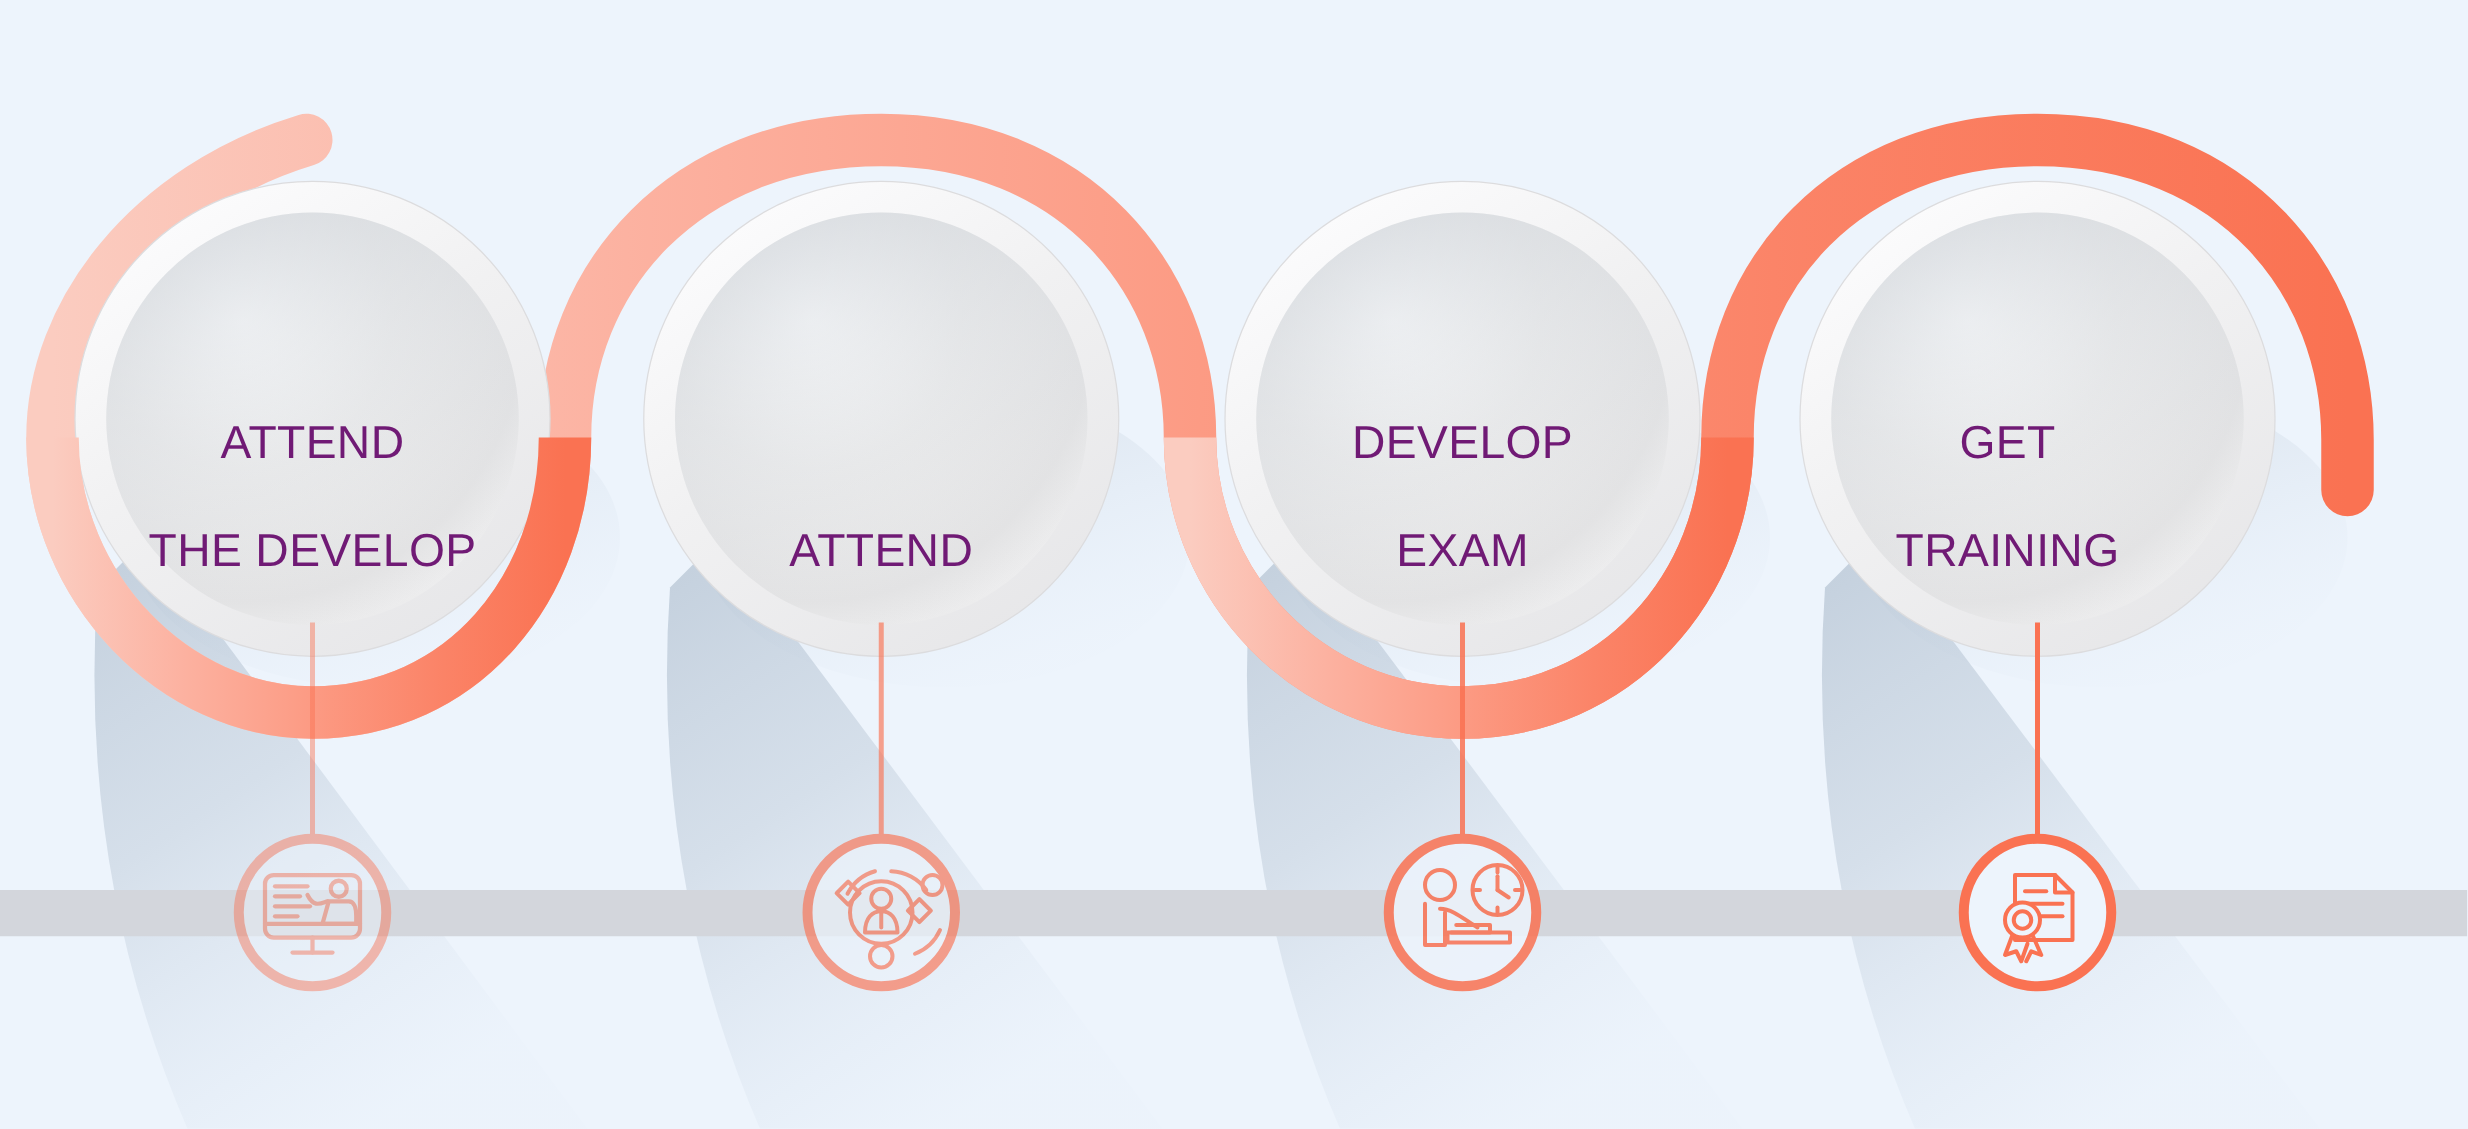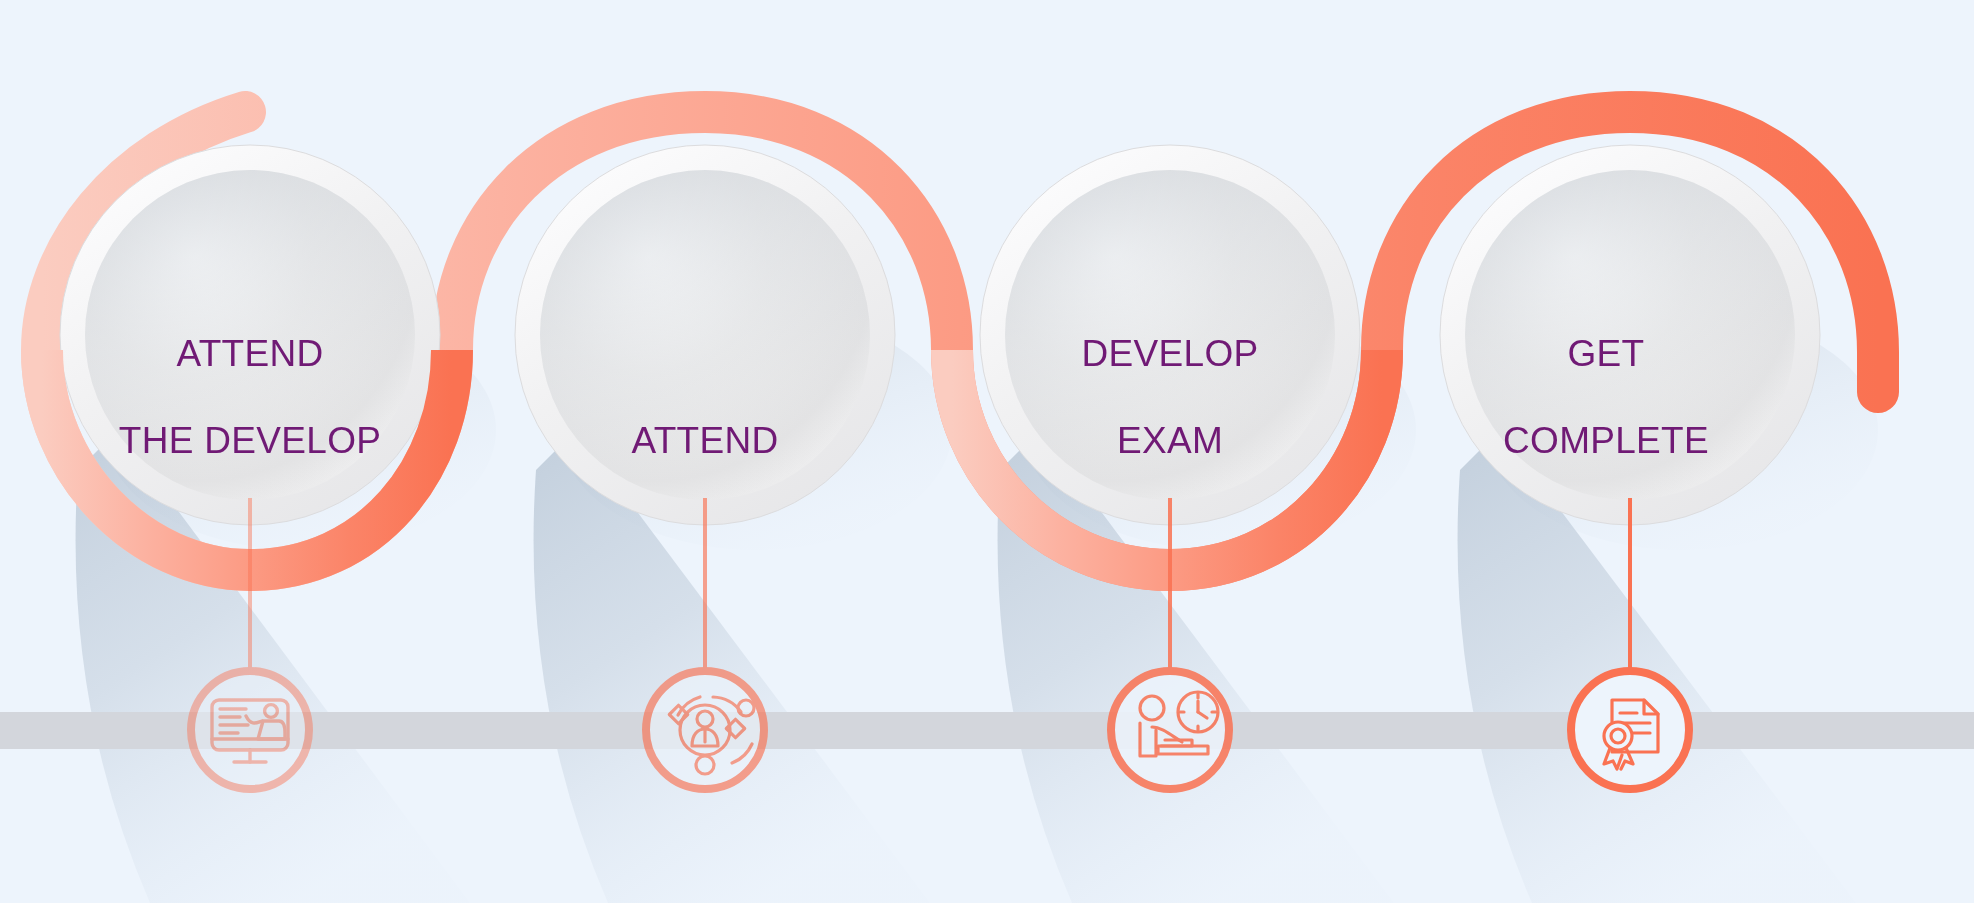--- a/index.html
+++ b/index.html
@@ -219,16 +219,16 @@
   <div class="step-label" style="left:515px;top:288px;width:380px;">
     <br>
     <span>ATTEND</span>
   </div>
   <div class="step-label" style="left:980px;top:288px;width:380px;">
     <span>DEVELOP</span><br>
     <span>EXAM</span>
   </div>
   <div class="step-label" style="left:1416px;top:288px;width:380px;">
     <span>GET</span><br>
-    <span>COMPLETE</span>
+    <span>TRAINING</span>
   </div>
 
 </div>
 
 </body></html>

